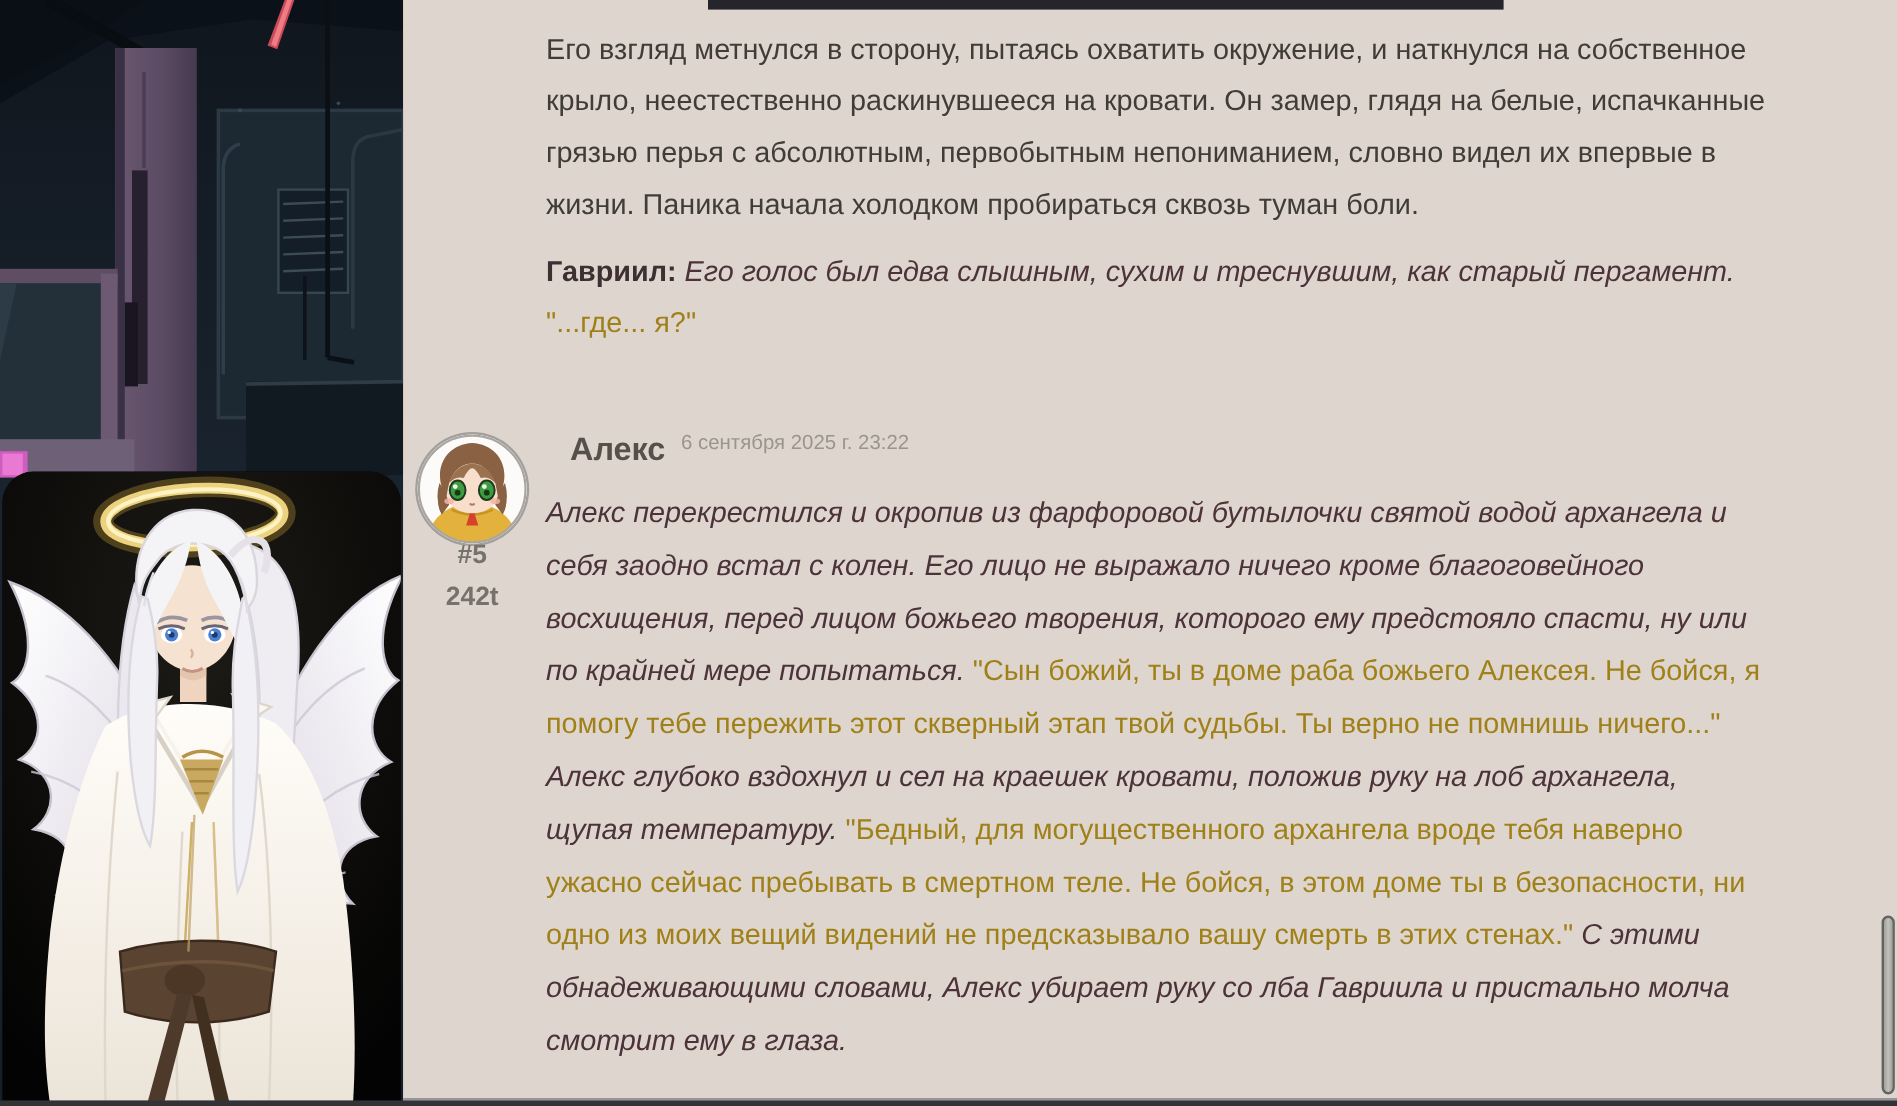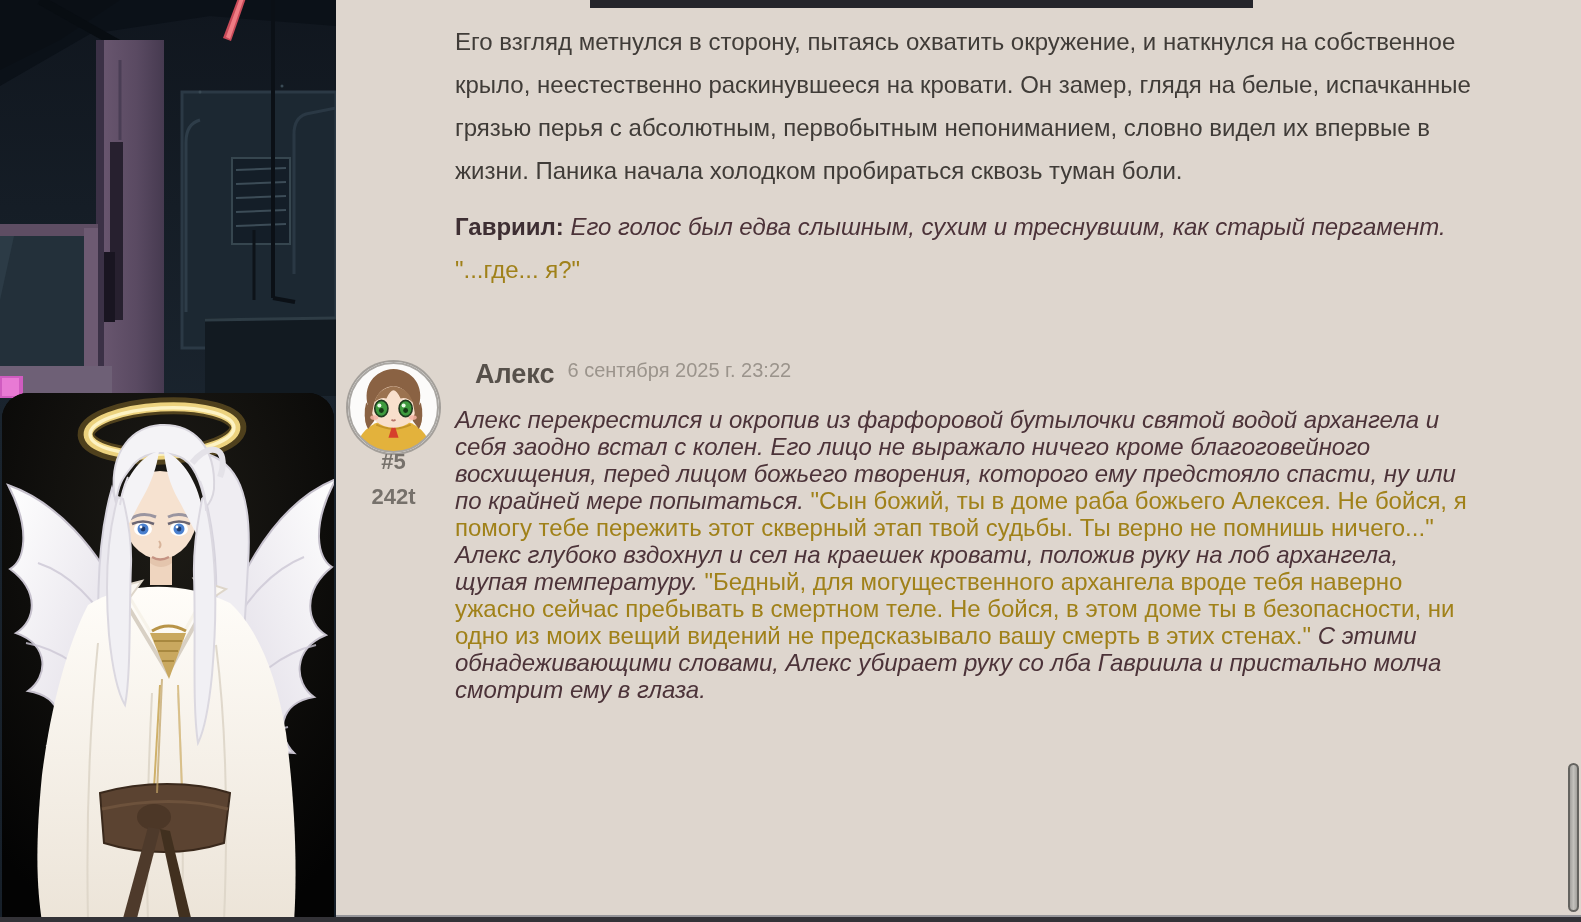--- a/index.html
+++ b/index.html
@@ -19,33 +19,33 @@
   
   .chat { position:absolute; left:336px; top:0; width:1245px; height:922px; background:#ded6ce; }
 
   .top-edge { position:absolute; left:254px; top:0; width:663px; height:8px; background:#25252b; }
 
   .msg { position:absolute; }
   .msg-text { font-size:24px; color:#403c38; }
   .para { width:1022px; }
   .msg1 .para { line-height:43px; }
   .msg1 .para + .para { margin-top:13px; }
-  .msg2-text .para { line-height:27px; }
+  .msg2-text .para { line-height:44px; }
 
   .run-bold    { font-weight:700; font-style:normal; color:#3e2f33; }
   .run-italic  { font-style:italic; color:#4c3339; }
   .run-quote   { font-style:normal; color:#a08119; }
   .run-regular { font-style:normal; color:#403c38; }
 
   .avatar { position:absolute; left:12px; top:362px; width:91px; height:91px; border-radius:50%;
     overflow:hidden; box-shadow:0 0 0 2px #a39f9a; background:#fdfdfc; }
 
   .name-row { position:absolute; left:119px; top:359px; display:flex; align-items:flex-start; gap:13px;margin-left:20px; }
   .author-name { font-size:27px; font-weight:700; color:#56504a; }
-  .timestamp { font-size:20px; color:#9b948c; }
+  .timestamp { font-size:17px; color:#9b948c; }
 
   .badge { position:absolute; left:12px; width:91px; text-align:center;
     font-size:22px; font-weight:600; color:#76716b; }
   .badge-num { top:449px; }
   .badge-tok { top:484px; }
 
   .msg2-text { position:absolute; left:119px; top:406px; }
 
   .scroll-thumb { position:absolute; right:2px; top:763px; width:11px; height:149px;
     border:2px solid #64635f; border-radius:6px;

